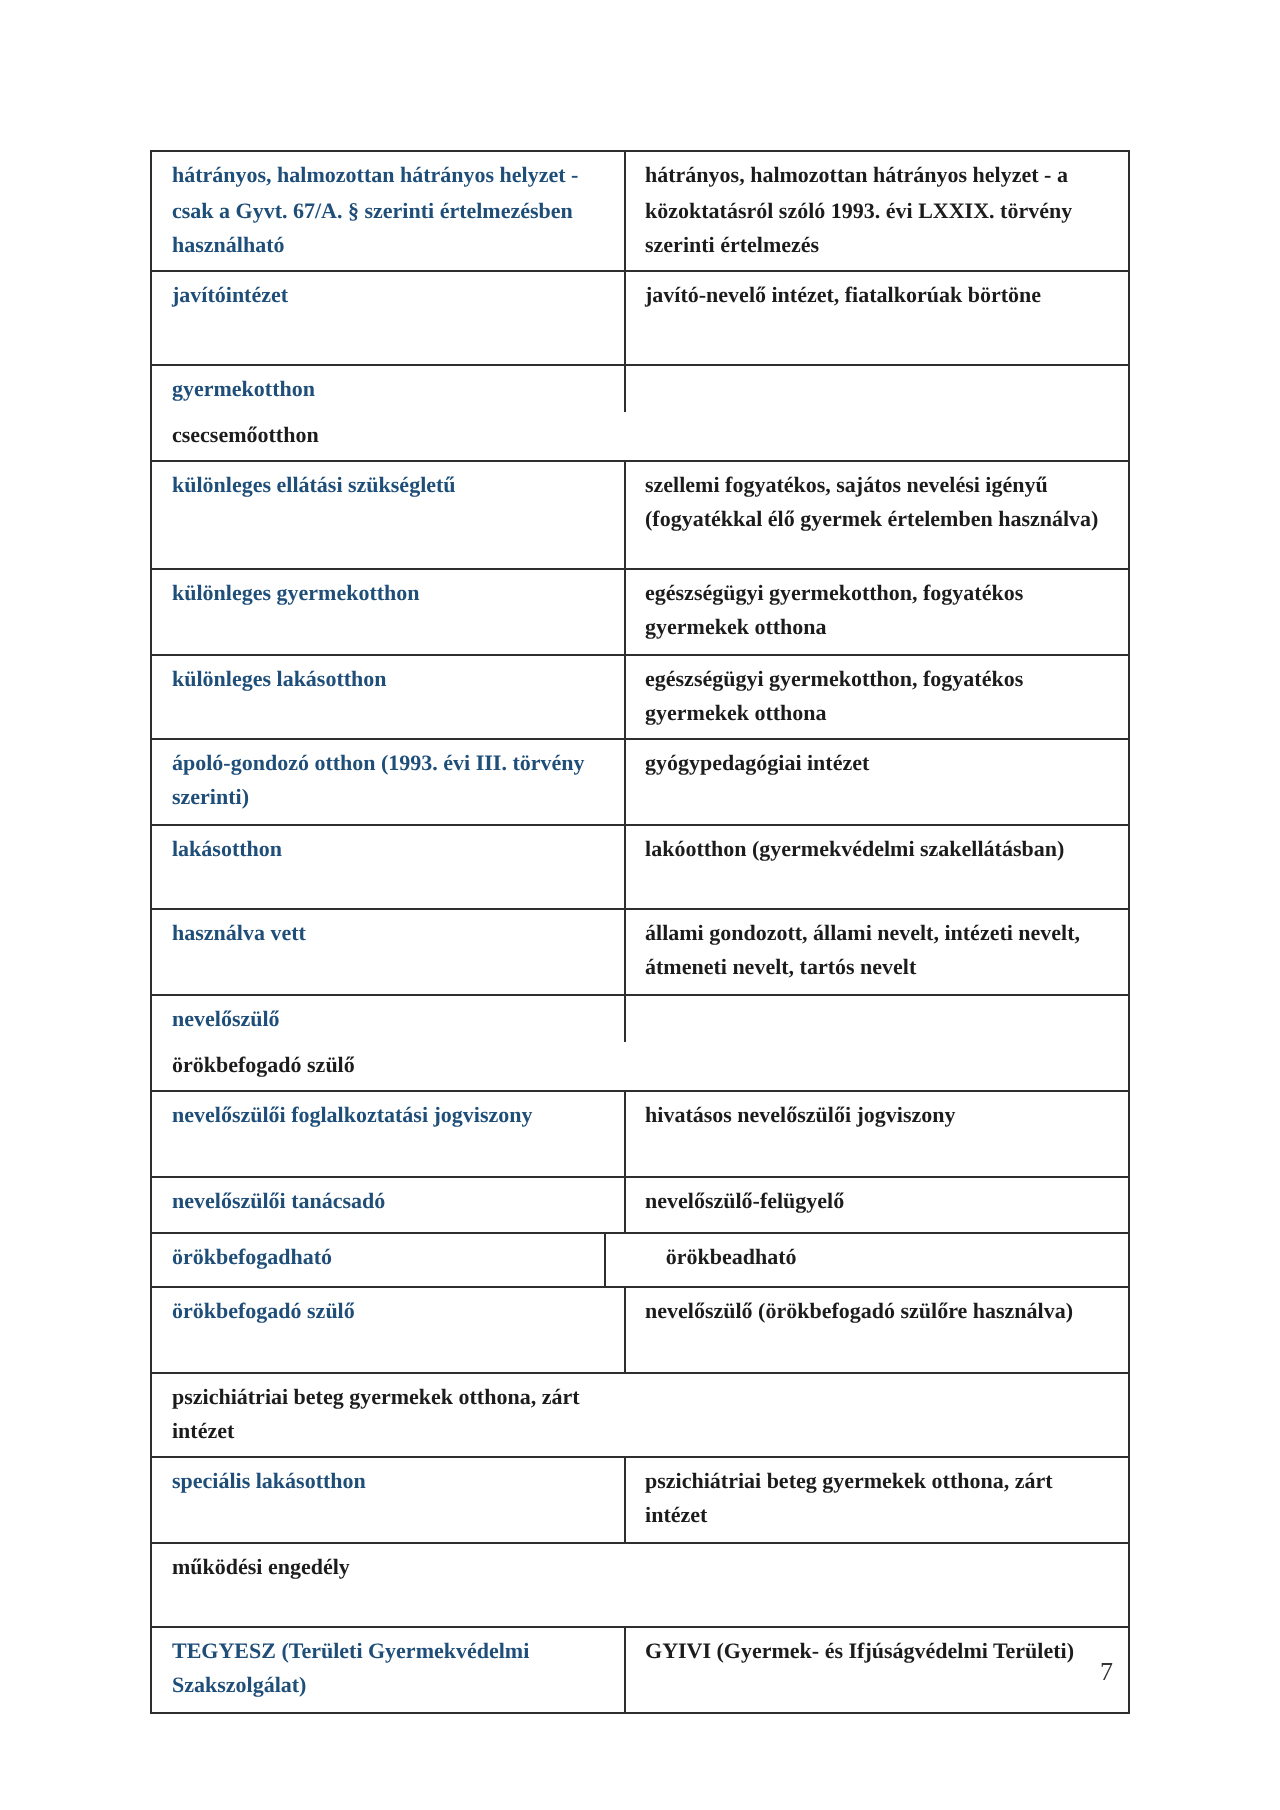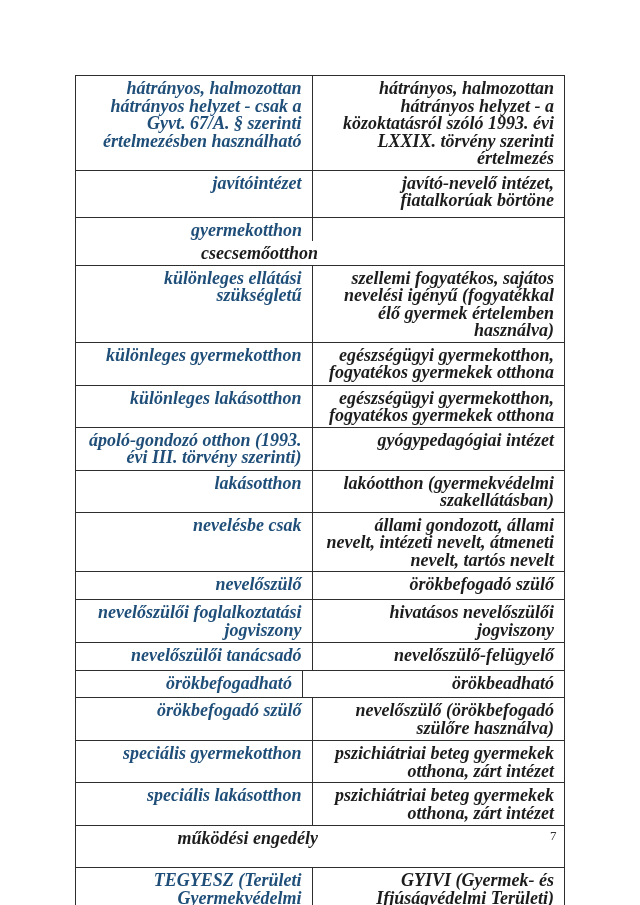--- a/index.html
+++ b/index.html
@@ -29,26 +29,25 @@
     align-items: stretch;
     border-bottom: 1px solid #2e2e2e;
     box-sizing: border-box;
   }
   .t-row:last-child {
     border-bottom: none;
   }
   .cell {
     box-sizing: border-box;
     padding: 4px 10px 2px 10px;
-    text-align: right;
-    font-size: 18px;
+    text-align: left;
+    font-size: 11px;
     line-height: 17.5px;
     font-weight: bold;
     display: block;
-    font-style: italic;
   }
   .term-cell {
     width: 237px;
     border-right: 1px solid #2e2e2e;
     color: #1f4e79;
   }
   .definition-cell {
     width: 252px;
     color: #1c1c1c;
   }
@@ -92,45 +91,44 @@
       </div>
       <div class="t-row" style="min-height: 43px;">
         <div class="cell term-cell">ápoló-gondozó otthon (1993. évi III. törvény szerinti)</div>
         <div class="cell definition-cell">gyógypedagógiai intézet</div>
       </div>
       <div class="t-row" style="min-height: 42px;">
         <div class="cell term-cell">lakásotthon</div>
         <div class="cell definition-cell">lakóotthon (gyermekvédelmi szakellátásban)</div>
       </div>
       <div class="t-row" style="min-height: 43px;">
-        <div class="cell term-cell">nevelésbe csak</div>
+        <div class="cell term-cell">használva vett</div>
         <div class="cell definition-cell">állami gondozott, állami nevelt, intézeti nevelt, átmeneti nevelt, tartós nevelt</div>
       </div>
-      <div class="t-row" style="min-height: 28px;">
+      <div class="t-row" style="min-height: 28px; flex-direction: column;">
         <div class="cell term-cell">nevelőszülő</div>
         <div class="cell definition-cell">örökbefogadó szülő</div>
       </div>
       <div class="t-row" style="min-height: 43px;">
         <div class="cell term-cell">nevelőszülői foglalkoztatási jogviszony</div>
         <div class="cell definition-cell">hivatásos nevelőszülői jogviszony</div>
       </div>
       <div class="t-row" style="min-height: 28px;">
         <div class="cell term-cell">nevelőszülői tanácsadó</div>
         <div class="cell definition-cell">nevelőszülő-felügyelő</div>
       </div>
       <div class="t-row" style="min-height: 27px; gap: 20px;">
         <div class="cell term-cell">örökbefogadható</div>
         <div class="cell definition-cell">örökbeadható</div>
       </div>
       <div class="t-row" style="min-height: 43px;">
         <div class="cell term-cell">örökbefogadó szülő</div>
         <div class="cell definition-cell">nevelőszülő (örökbefogadó szülőre használva)</div>
       </div>
       <div class="t-row" style="min-height: 42px;">
-        <div class="cell term-cell">speciális gyermekotthon</div>
         <div class="cell definition-cell">pszichiátriai beteg gyermekek otthona, zárt intézet</div>
       </div>
       <div class="t-row" style="min-height: 43px;">
         <div class="cell term-cell">speciális lakásotthon</div>
         <div class="cell definition-cell">pszichiátriai beteg gyermekek otthona, zárt intézet</div>
       </div>
       <div class="t-row" style="min-height: 42px;">
         <div class="cell definition-cell">működési engedély</div>
       </div>
       <div class="t-row" style="min-height: 42px;">

